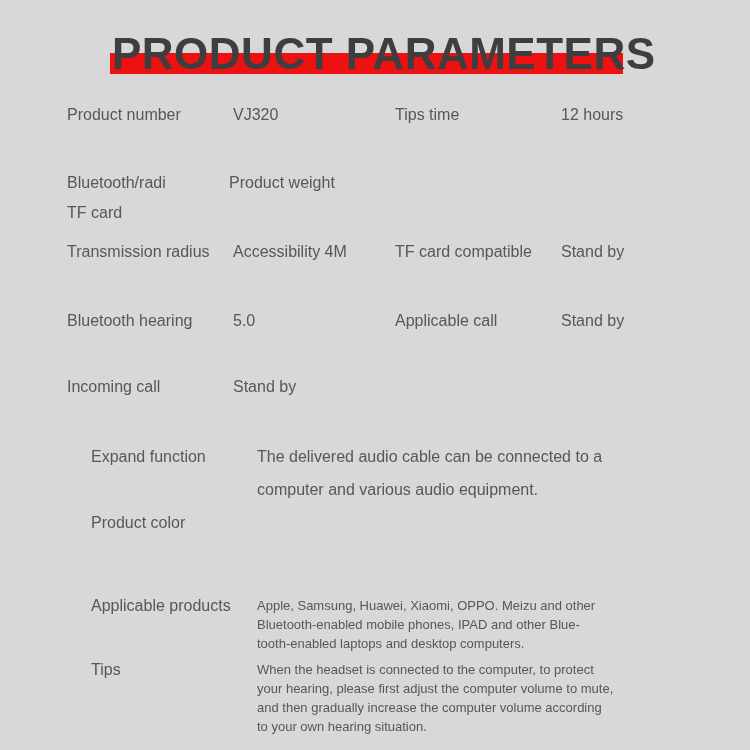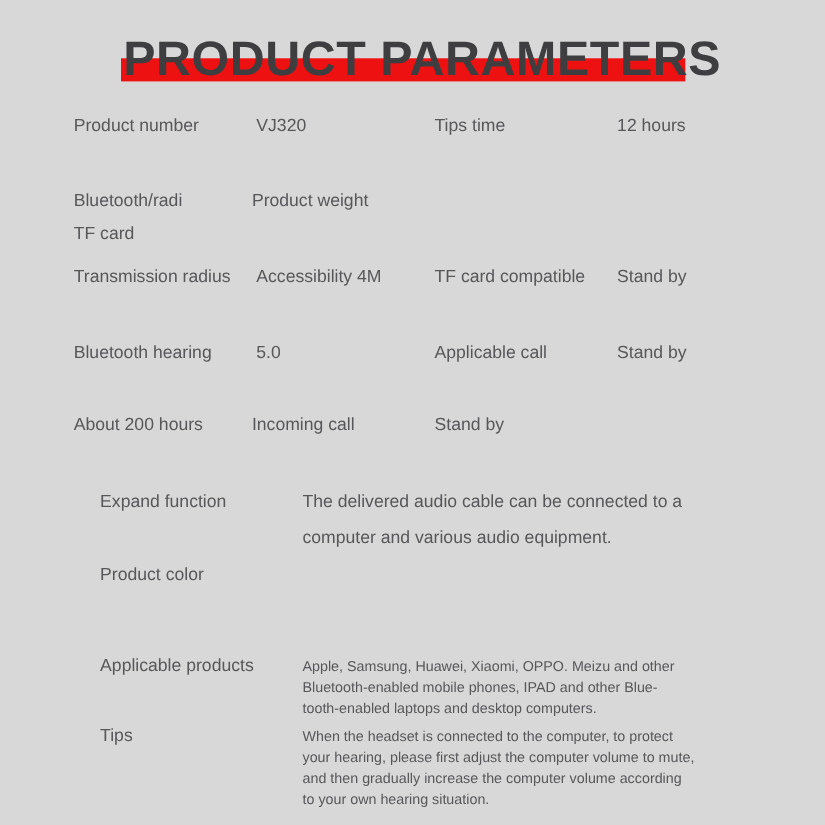--- a/index.html
+++ b/index.html
@@ -54,21 +54,21 @@
   .cell {
     font-size: 16px;
     line-height: 30px;
     white-space: pre-line;
   }
   .c1 { width: 166px; flex: 0 0 166px; }
   .c2 { width: 162px; flex: 0 0 162px; }
   .c3 { width: 166px; flex: 0 0 166px; }
   .c4 { flex: 1; }
   .lbl { width: 166px; flex: 0 0 166px; margin-left: 24px; }
-  .val { flex: 1; margin-left: 18px; }
+  .val { flex: 1; }
   .row-expand .cell { line-height: 33px; }
   .row-small .cell { line-height: 19px; }
   .row-small .val { font-size: 13px; }
   .r1 { top: 100px; }
   .r2 { top: 168px; }
   .r3 { top: 237px; }
   .r4 { top: 306px; }
   .r5 { top: 372px; }
   .r6 { top: 440px; }
   .r7 { top: 508px; }
@@ -106,21 +106,20 @@
   </div>
 
   <div class="row r4">
     <div class="cell c1">Bluetooth hearing</div>
     <div class="cell c2">5.0</div>
     <div class="cell c3">Applicable call</div>
     <div class="cell c4">Stand by</div>
   </div>
 
   <div class="row r5">
-    <div class="cell c2">About 200 hours</div>
     <div class="cell c3">Incoming call</div>
     <div class="cell c4">Stand by</div>
   </div>
 
   <div class="row r6 row-expand">
     <div class="cell lbl">Expand function</div>
     <div class="cell val">The delivered audio cable can be connected to a
 computer and various audio equipment.</div>
   </div>
 

